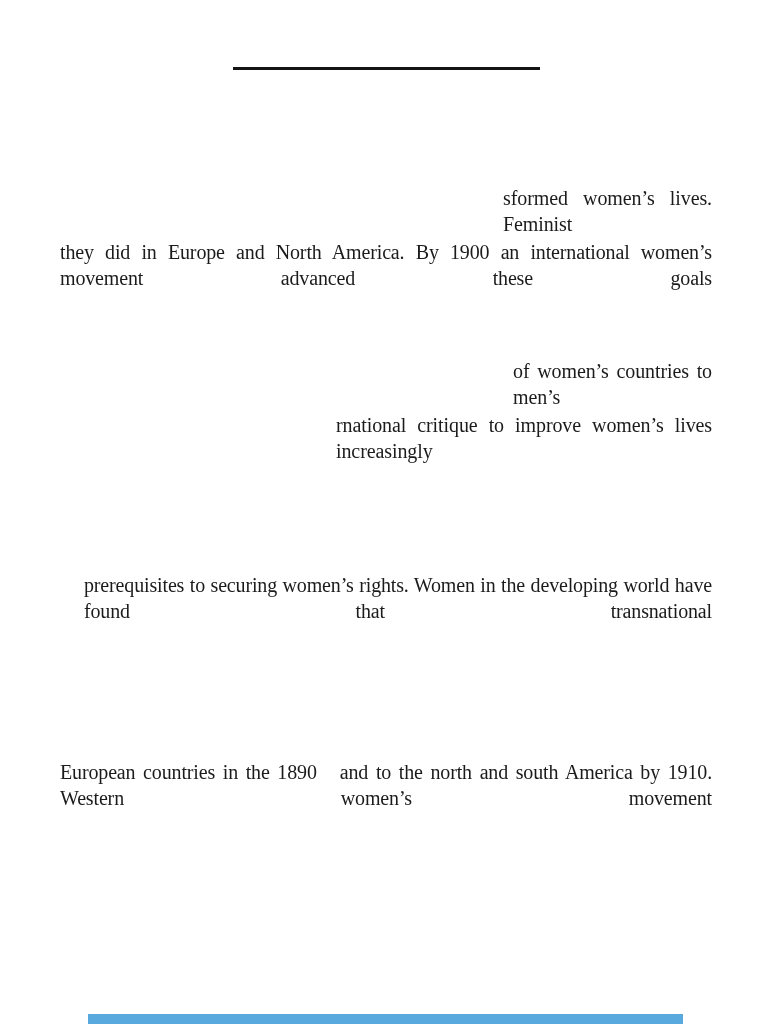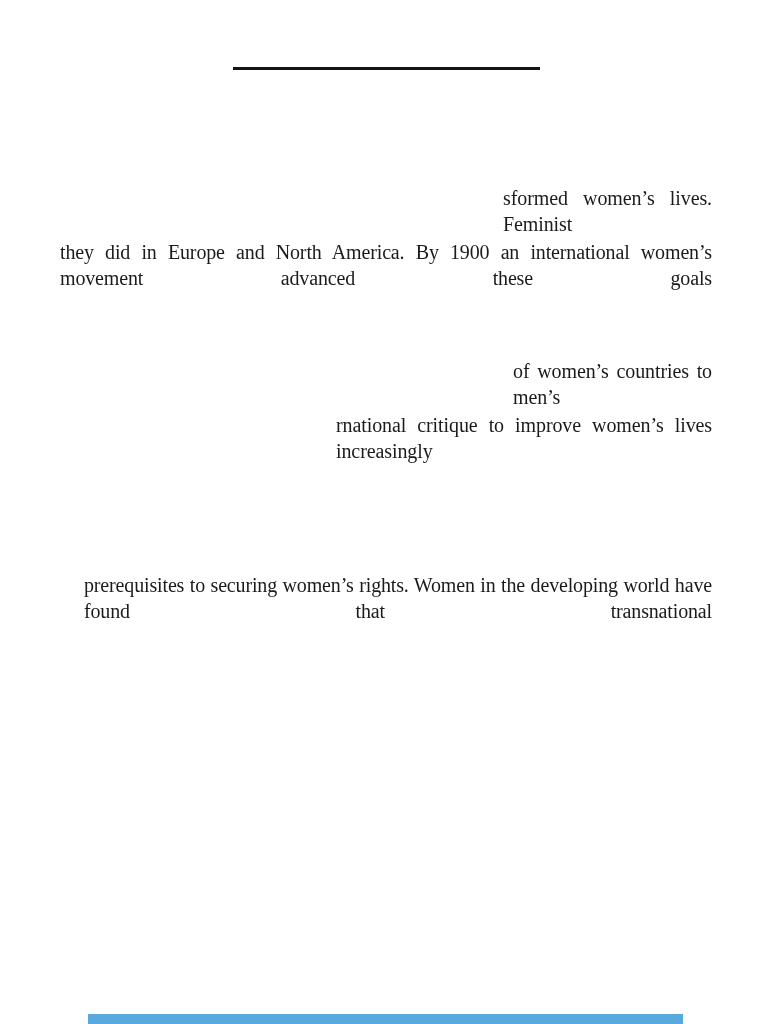--- a/index.html
+++ b/index.html
@@ -57,15 +57,16 @@
 <body>
 
 <div class="page">
   <div class="rule"></div>
 
   <div class="tline just l1">sformed women’s lives. Feminist</div>
   <div class="tline just l2">they did in Europe and North America. By 1900 an international women’s movement advanced these goals</div>
   <div class="tline just l3">of women’s countries to men’s</div>
   <div class="tline just l4">rnational critique to improve women’s lives increasingly</div>
   <div class="tline just l5">prerequisites to securing women’s rights. Women in the developing world have found that transnational</div>
+  <div class="tline just l6">European countries in the 1890&nbsp;&nbsp;&nbsp;and to the north and south America by 1910. Western women’s movement</div>
 
   <div class="progress-bar"></div>
 </div>
 
 </body></html>

